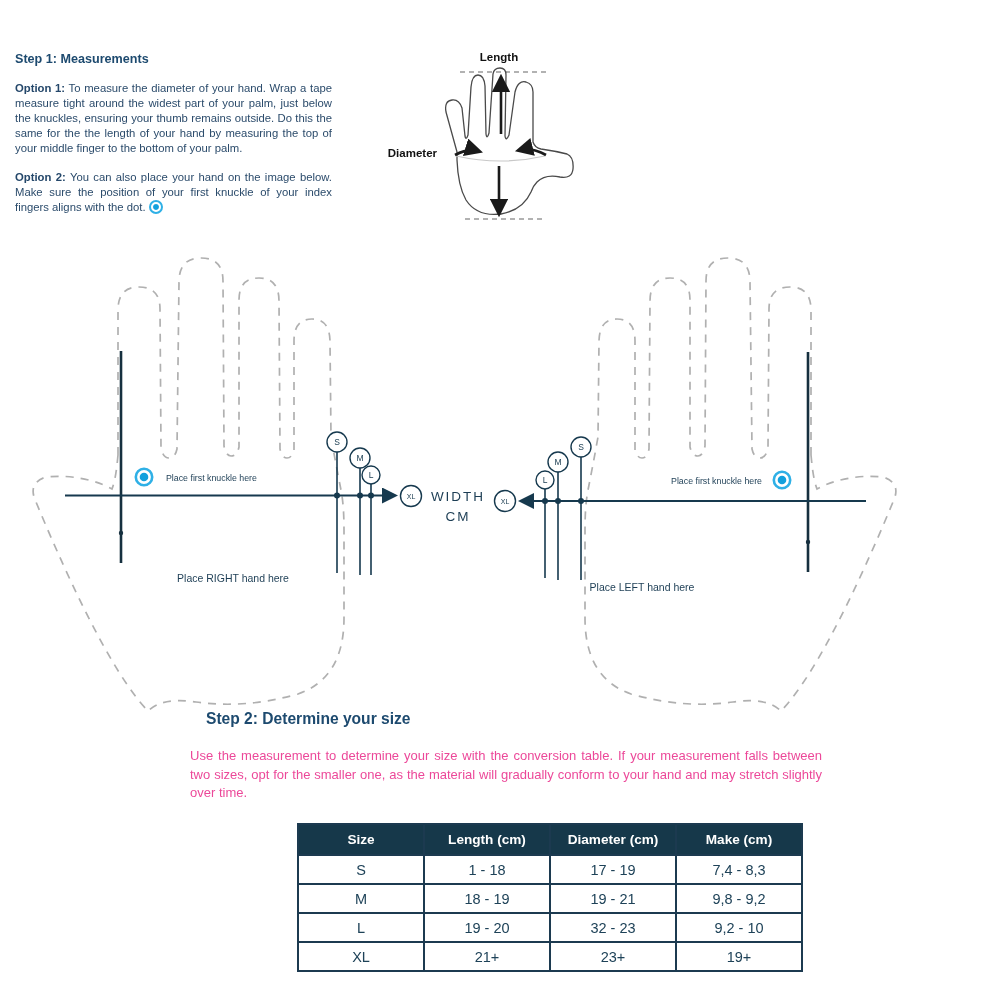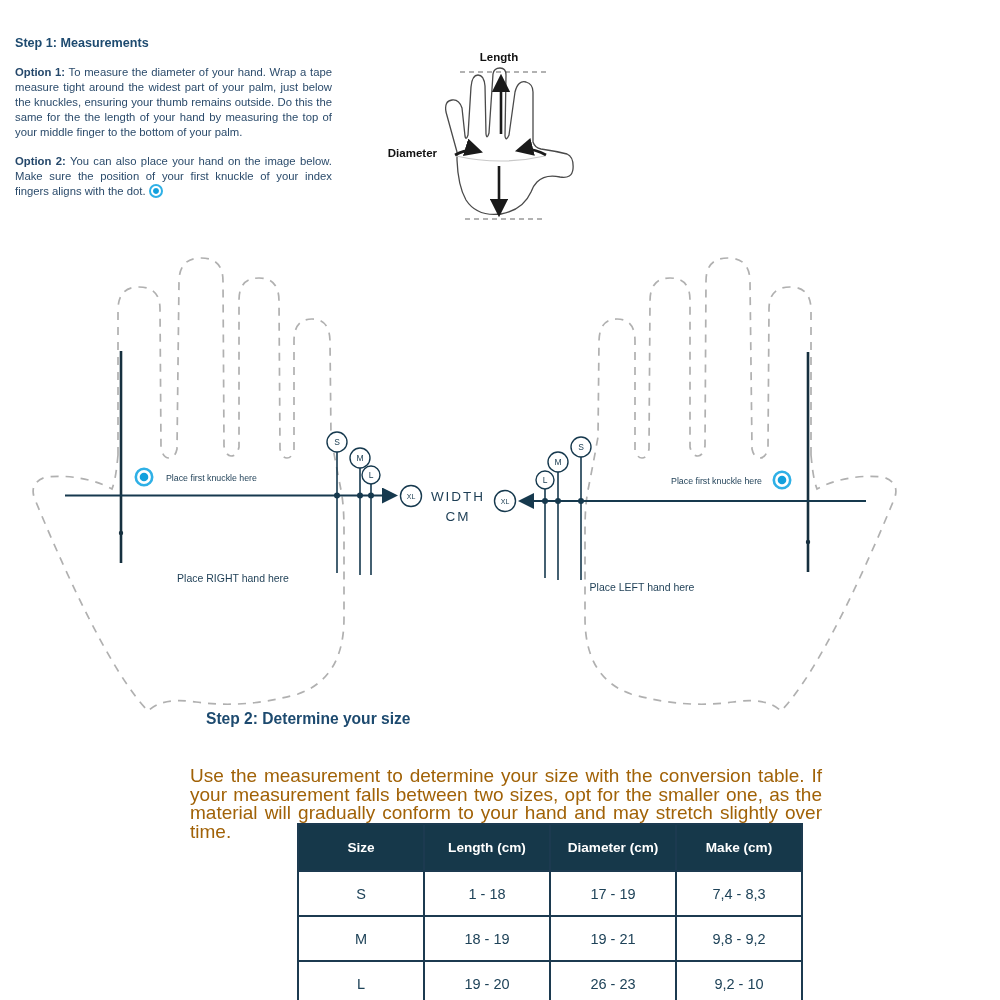--- a/index.html
+++ b/index.html
@@ -1,36 +1,36 @@
 <!DOCTYPE html>
 <html><head>
 <meta charset="utf-8">
 <style>
   html,body{margin:0;padding:0;background:#ffffff;width:1000px;height:1000px;
     font-family:"Liberation Sans",sans-serif;color:#2b4b6b;overflow:hidden;}
   .abs{position:absolute;}
   #page{position:relative;width:1000px;height:1000px;background:#fff;}
 
   
-  #step1{left:15px;top:36px;width:321px;}
+  #step1{left:15px;top:52px;width:321px;}
   .h1{font-size:12.6px;font-weight:bold;color:#1d4a6f;margin:0 0 15px 0;}
   .para{font-size:11.3px;line-height:15px;margin:0 4px 14px 0;text-align:justify;color:#2b4b6b;}
   .para b{color:#24476a;}
   .radio-dot{display:inline-block;width:7px;height:7px;border-radius:50%;
     border:2.4px solid #2fb0e6;background:#12a0dd;background-clip:content-box;
     padding:1.6px;vertical-align:-3px;}
 
   
   #step2-h{left:190px;top:710px;font-size:15.6px;font-weight:bold;color:#1d4a6f;margin-left:16px;}
-  #step2-p{left:190px;top:747px;width:632px;font-size:19px;line-height:18.5px;
-    text-align:justify;color:#a16207;margin-top:20px;}
+  #step2-p{left:190px;top:747px;width:632px;font-size:13px;line-height:18.5px;
+    text-align:justify;color:#ec4899;}
 
   
   #size-table{left:297px;top:823px;width:506px;border-collapse:collapse;}
-  #size-table th,#size-table td{border:2px solid #1c3a50;text-align:center;padding:8px;}
+  #size-table th,#size-table td{border:2px solid #1c3a50;text-align:center;padding:0;}
   #size-table th{background:#16384a;color:#ffffff;font-weight:bold;font-size:13.6px;height:29px;}
   #size-table td{color:#1e4258;font-size:14.5px;height:27px;}
 
   svg text{font-family:"Liberation Sans",sans-serif;}
 </style>
 </head>
 <body>
 
 <div id="page">
 
@@ -160,21 +160,21 @@
       </tr>
       <tr>
         <td>M</td>
         <td>18 - 19</td>
         <td>19 - 21</td>
         <td>9,8 - 9,2</td>
       </tr>
       <tr>
         <td>L</td>
         <td>19 - 20</td>
-        <td>26 - 23</td>
+        <td>32 - 23</td>
         <td>9,2 - 10</td>
       </tr>
       <tr>
         <td>XL</td>
         <td>21+</td>
         <td>23+</td>
         <td>19+</td>
       </tr>
     </tbody>
   </table>

